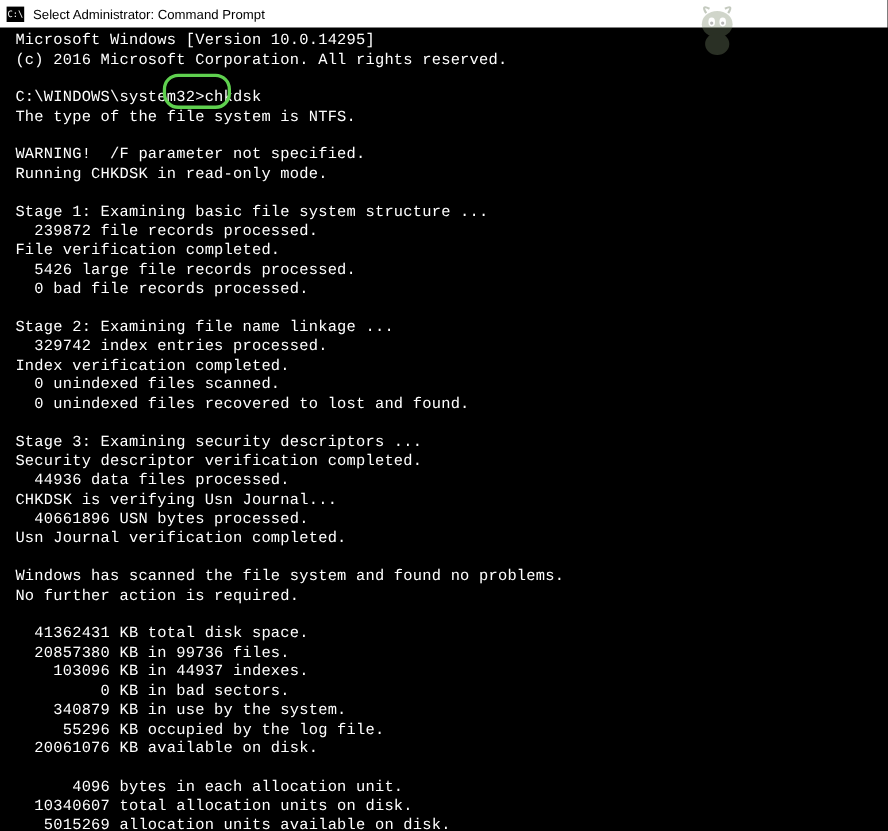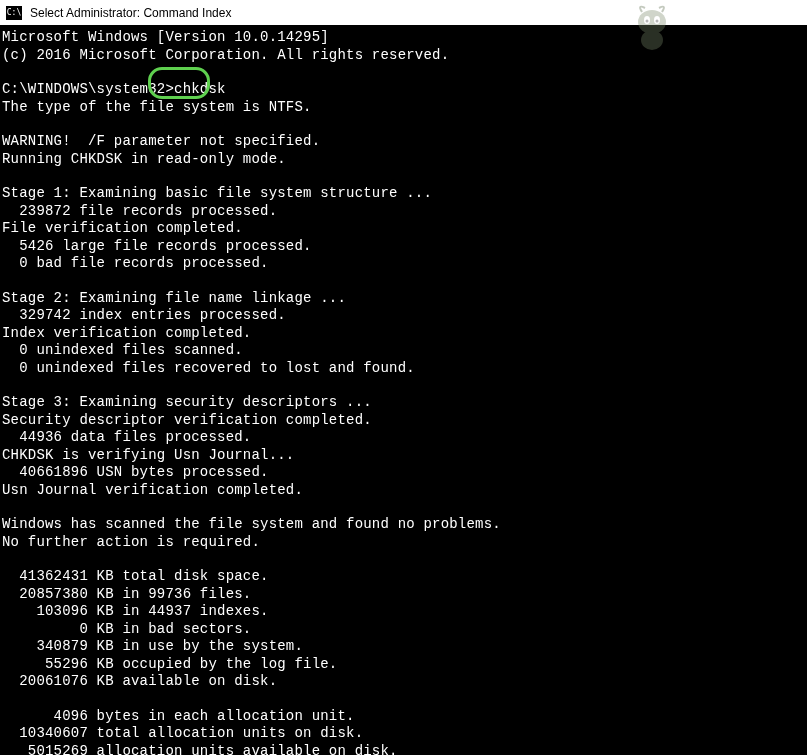--- a/index.html
+++ b/index.html
@@ -41,20 +41,21 @@
     }
     .terminal {
       padding: 4px 2px;
       line-height: 1.25;
       white-space: pre;
       letter-spacing: 0.2px;
     }
     .line {
       display: block;
       min-height: 17px;
+      margin-left: 12px;
     }
     .highlight-box {
       position: absolute;
       border: 3px solid #5fd04f;
       border-radius: 14px;
       pointer-events: none;
     }
     .watermark {
       position: absolute;
       top: 2px;
@@ -67,21 +68,21 @@
     .watermark svg {
       width: 100%;
       height: 100%;
     }
   </style>
 </head>
 <body>
 
 <div class="titlebar">
   <span class="titlebar-icon">C:\</span>
-  <span>Select Administrator: Command Index</span>
+  <span>Select Administrator: Command Prompt</span>
 </div>
 
 <div class="terminal" id="terminal"><span class="line">Microsoft Windows [Version 10.0.14295]</span><span class="line">(c) 2016 Microsoft Corporation. All rights reserved.</span><span class="line"></span><span class="line">C:\WINDOWS\system32&gt;chkdsk</span><span class="line">The type of the file system is NTFS.</span><span class="line"></span><span class="line">WARNING!  /F parameter not specified.</span><span class="line">Running CHKDSK in read-only mode.</span><span class="line"></span><span class="line">Stage 1: Examining basic file system structure ...</span><span class="line">  239872 file records processed.</span><span class="line">File verification completed.</span><span class="line">  5426 large file records processed.</span><span class="line">  0 bad file records processed.</span><span class="line"></span><span class="line">Stage 2: Examining file name linkage ...</span><span class="line">  329742 index entries processed.</span><span class="line">Index verification completed.</span><span class="line">  0 unindexed files scanned.</span><span class="line">  0 unindexed files recovered to lost and found.</span><span class="line"></span><span class="line">Stage 3: Examining security descriptors ...</span><span class="line">Security descriptor verification completed.</span><span class="line">  44936 data files processed.</span><span class="line">CHKDSK is verifying Usn Journal...</span><span class="line">  40661896 USN bytes processed.</span><span class="line">Usn Journal verification completed.</span><span class="line"></span><span class="line">Windows has scanned the file system and found no problems.</span><span class="line">No further action is required.</span><span class="line"></span><span class="line">  41362431 KB total disk space.</span><span class="line">  20857380 KB in 99736 files.</span><span class="line">    103096 KB in 44937 indexes.</span><span class="line">         0 KB in bad sectors.</span><span class="line">    340879 KB in use by the system.</span><span class="line">     55296 KB occupied by the log file.</span><span class="line">  20061076 KB available on disk.</span><span class="line"></span><span class="line">      4096 bytes in each allocation unit.</span><span class="line">  10340607 total allocation units on disk.</span><span class="line">   5015269 allocation units available on disk.</span></div>
 
 <div class="highlight-box" id="highlight" style="top: 67px; left: 148px; width: 62px; height: 32px;"></div>
 
 <div class="watermark">
   <svg viewBox="0 0 50 50">
     <ellipse cx="25" cy="20" rx="14" ry="12" fill="#7a8a6a"></ellipse>
     <ellipse cx="25" cy="38" rx="11" ry="10" fill="#7a8a6a"></ellipse>

